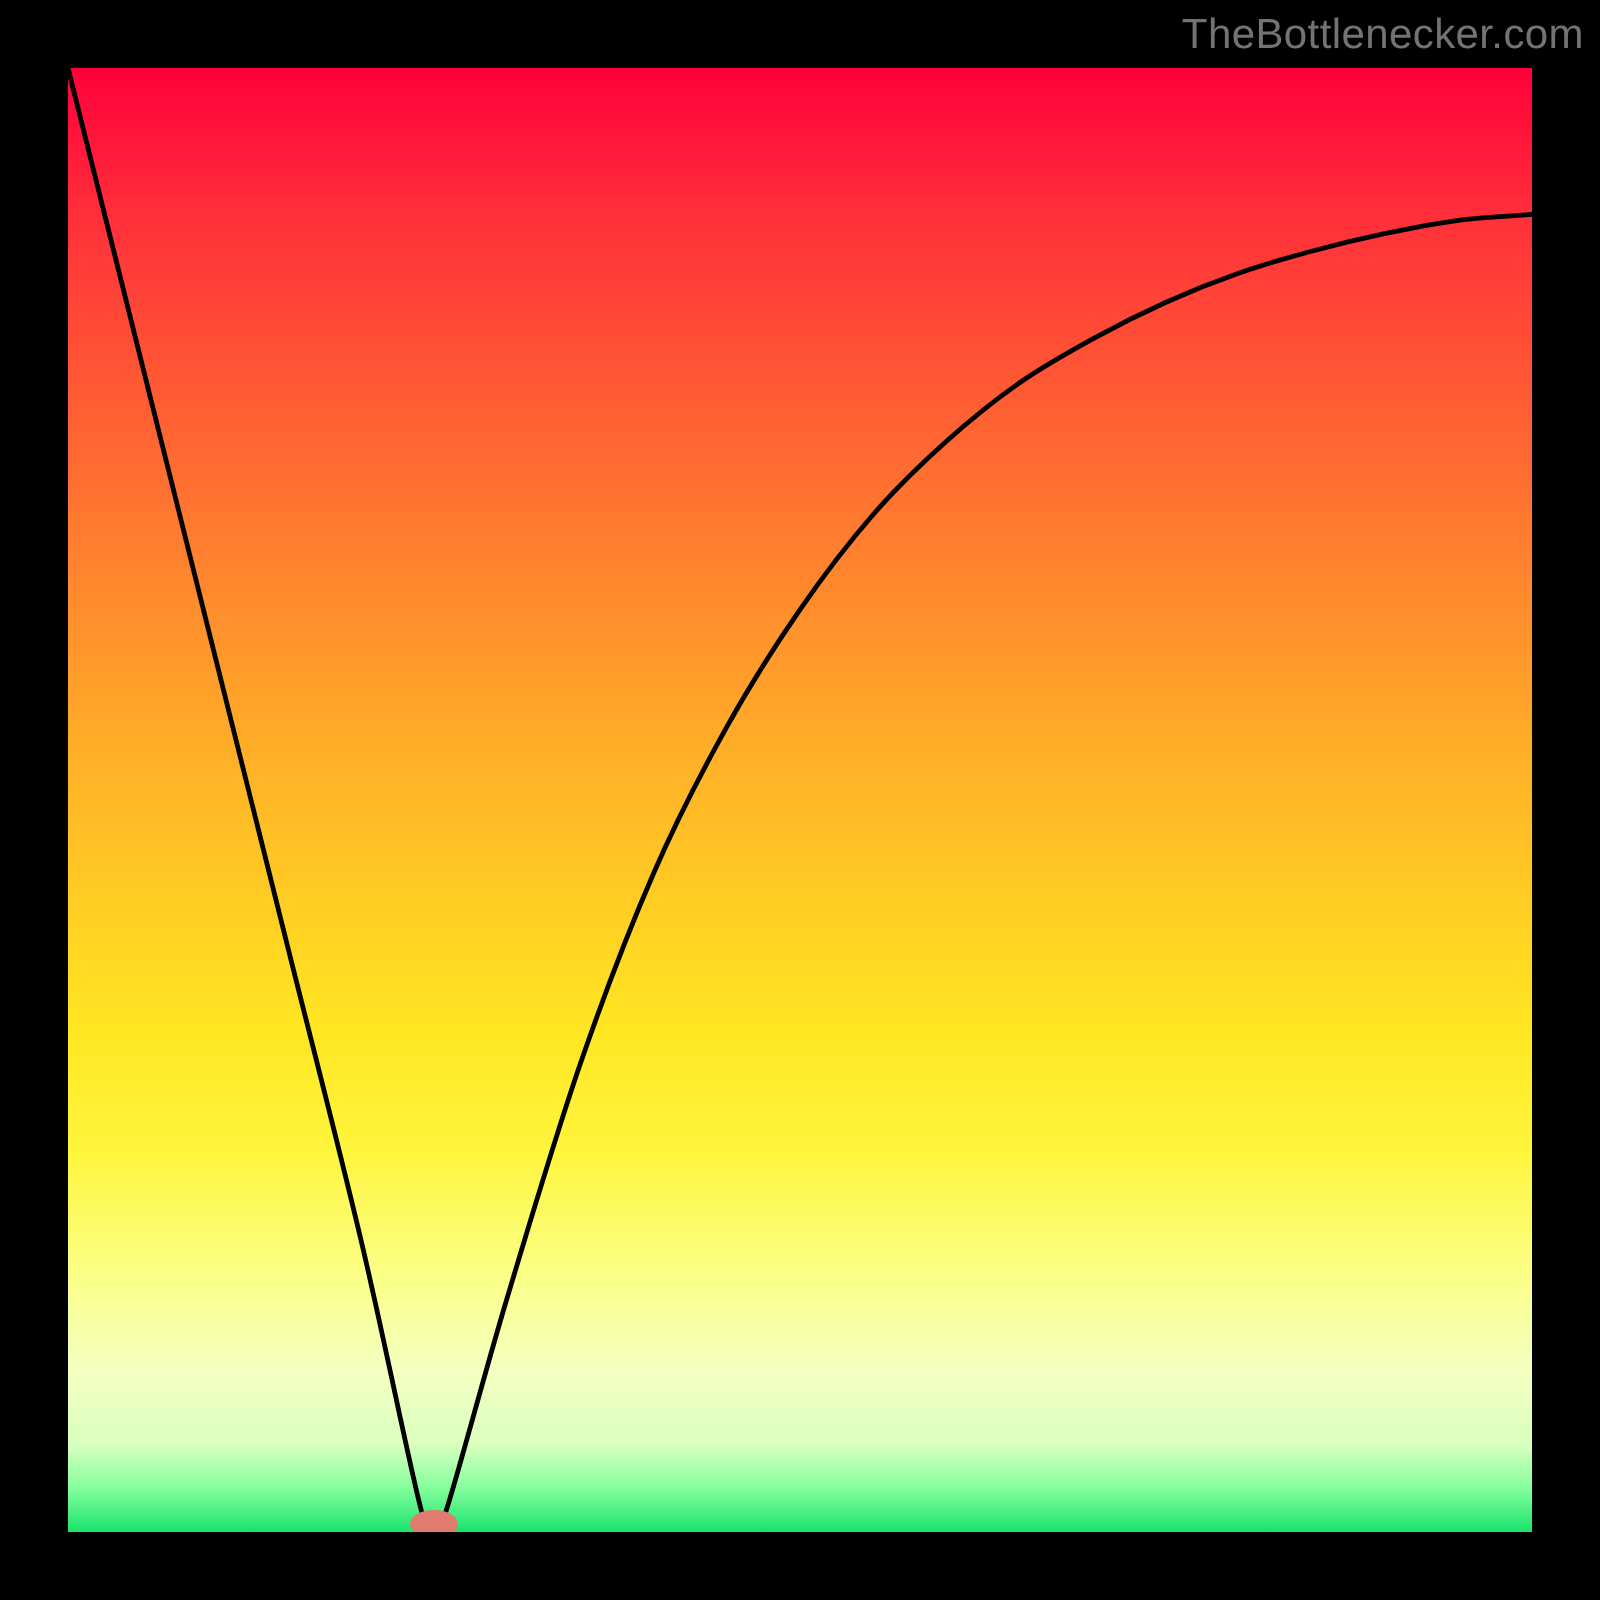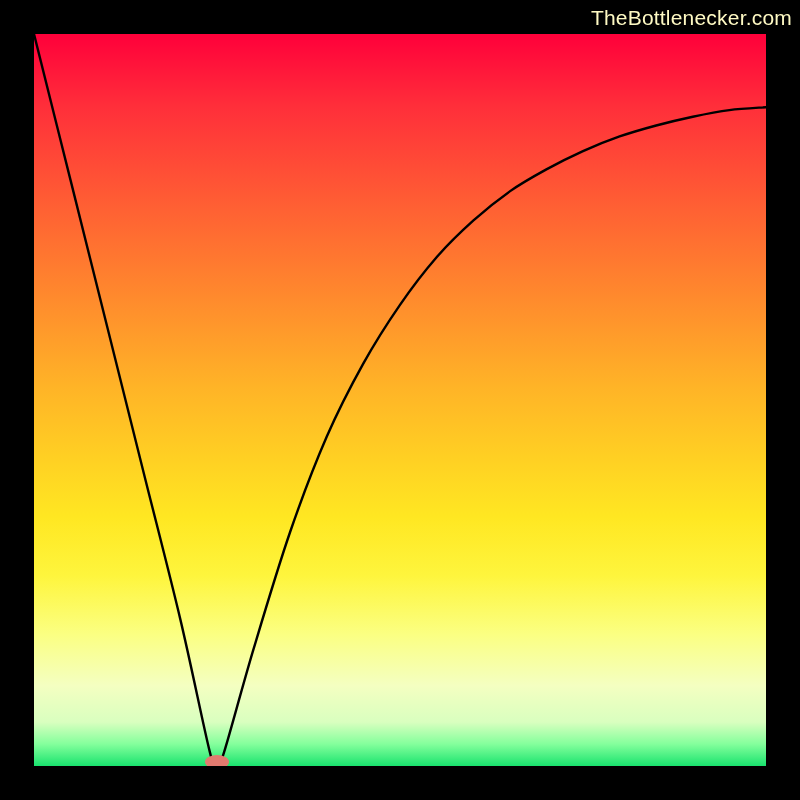--- a/index.html
+++ b/index.html
@@ -42,21 +42,21 @@
     position: absolute;
     left: 0;
     top: 0;
     width: 732px;
     height: 732px;
   }
   .watermark {
     position: absolute;
     top: 6px;
     right: 8px;
-    color: #fef9c3;
+    color: #737373;
     font-size: 21px;
     font-weight: 500;
     letter-spacing: 0.2px;
   }
 </style>
 </head>
 <body>
 
 <div class="frame">
   <div class="watermark">TheBottlenecker.com</div>

